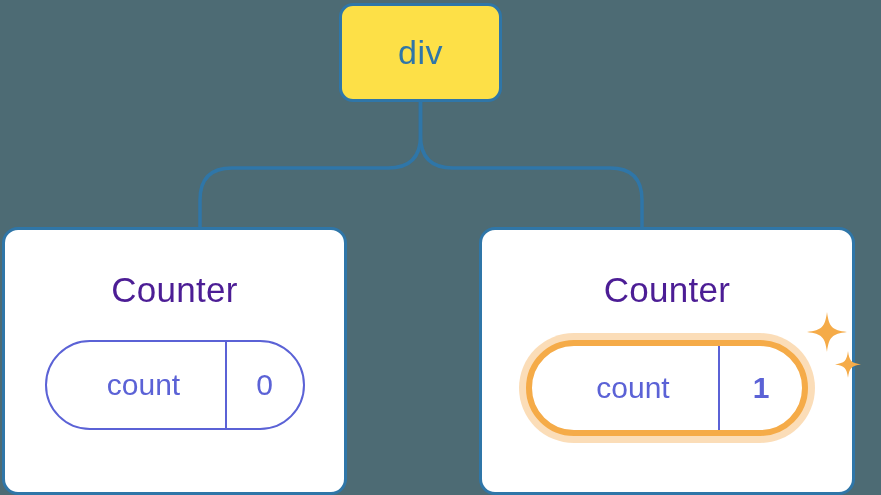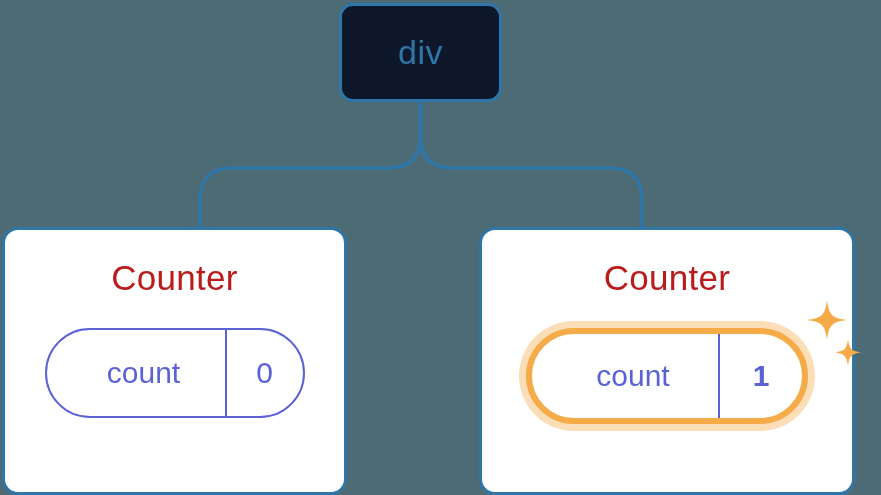--- a/index.html
+++ b/index.html
@@ -25,21 +25,21 @@
     left: 0;
     top: 0;
     width: 881px;
     height: 495px;
     pointer-events: none;
   }
 
   
   .node {
     position: absolute;
-    background: #0f172a;
+    background: #fde047;
     border: 3px solid #2f76a8;
     border-radius: 14px;
     box-sizing: border-box;
   }
   #node-div {
     left: 339px;
     top: 3px;
     width: 163px;
     height: 99px;
     display: flex;
@@ -68,23 +68,23 @@
     width: 345px;
     height: 268px;
   }
   #card-right {
     left: 479px;
     top: 227px;
     width: 376px;
     height: 268px;
   }
   .card-title {
-    color: #b91c1c;
+    color: #4c1d95;
     font-size: 35px;
-    margin-top: 28px;
+    margin-top: 40px;
     letter-spacing: 0.3px;
     user-select: none;
   }
 
   
   .pill-wrap {
     position: relative;
     margin-top: 30px;
   }
   .pill {

